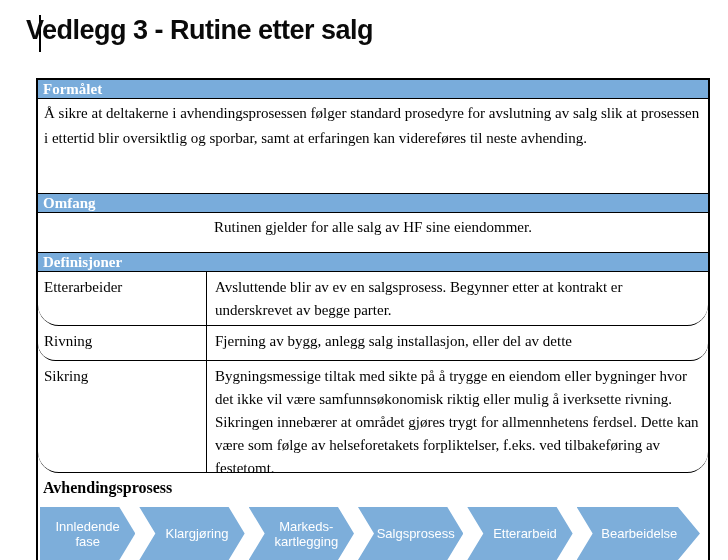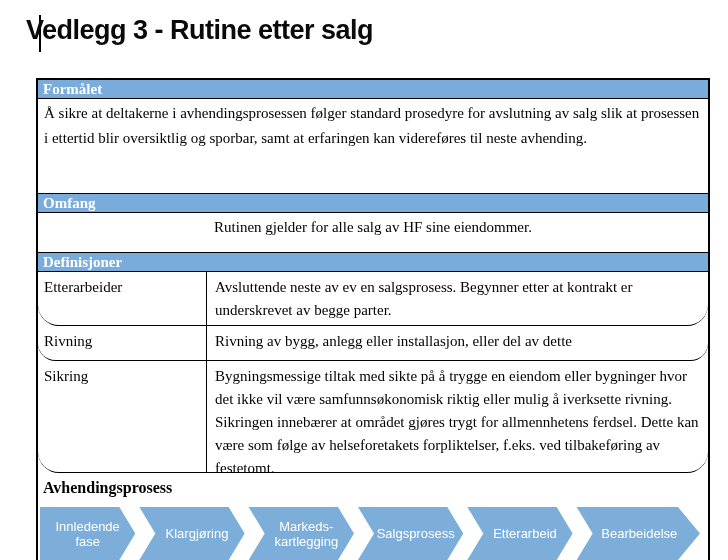--- a/index.html
+++ b/index.html
@@ -62,26 +62,26 @@
     <div class="row hdr">Formålet</div>
     <div class="row textcell body-formalet">Å sikre at deltakerne i avhendingsprosessen følger standard prosedyre for avslutning av salg slik at prosessen i ettertid blir oversiktlig og sporbar, samt at erfaringen kan videreføres til neste avhending.</div>
 
     <div class="row hdr">Omfang</div>
     <div class="row textcell body-omfang">Rutinen gjelder for alle salg av HF sine eiendommer.</div>
 
     <div class="row hdr">Definisjoner</div>
 
     <div class="row defrow defrow-etterarbeider">
       <div class="term">Etterarbeider</div>
-      <div class="def">Avsluttende neste av ev en salgsprosess. Begynner etter at kontrakt er underskrevet av begge parter.</div>
+      <div class="def">Avsluttende blir av ev en salgsprosess. Begynner etter at kontrakt er underskrevet av begge parter.</div>
     </div>
 
     <div class="row defrow defrow-rivning">
       <div class="term">Rivning</div>
-      <div class="def">Rivning av bygg, anlegg eller installasjon, eller del av dette</div>
+      <div class="def">Fjerning av bygg, anlegg salg installasjon, eller del av dette</div>
     </div>
 
     <div class="row defrow defrow-sikring">
       <div class="term">Sikring</div>
       <div class="def">Bygningsmessige tiltak med sikte på å trygge en eiendom eller bygninger hvor det ikke vil være samfunnsøkonomisk riktig eller mulig å iverksette rivning. Sikringen innebærer at området gjøres trygt for allmennhetens ferdsel. Dette kan være som følge av helseforetakets forpliktelser, f.eks. ved tilbakeføring av festetomt.</div>
     </div>
 
     <div class="row procrow">
       <div class="prochead">Avhendingsprosess</div>
       <div class="chevband">

